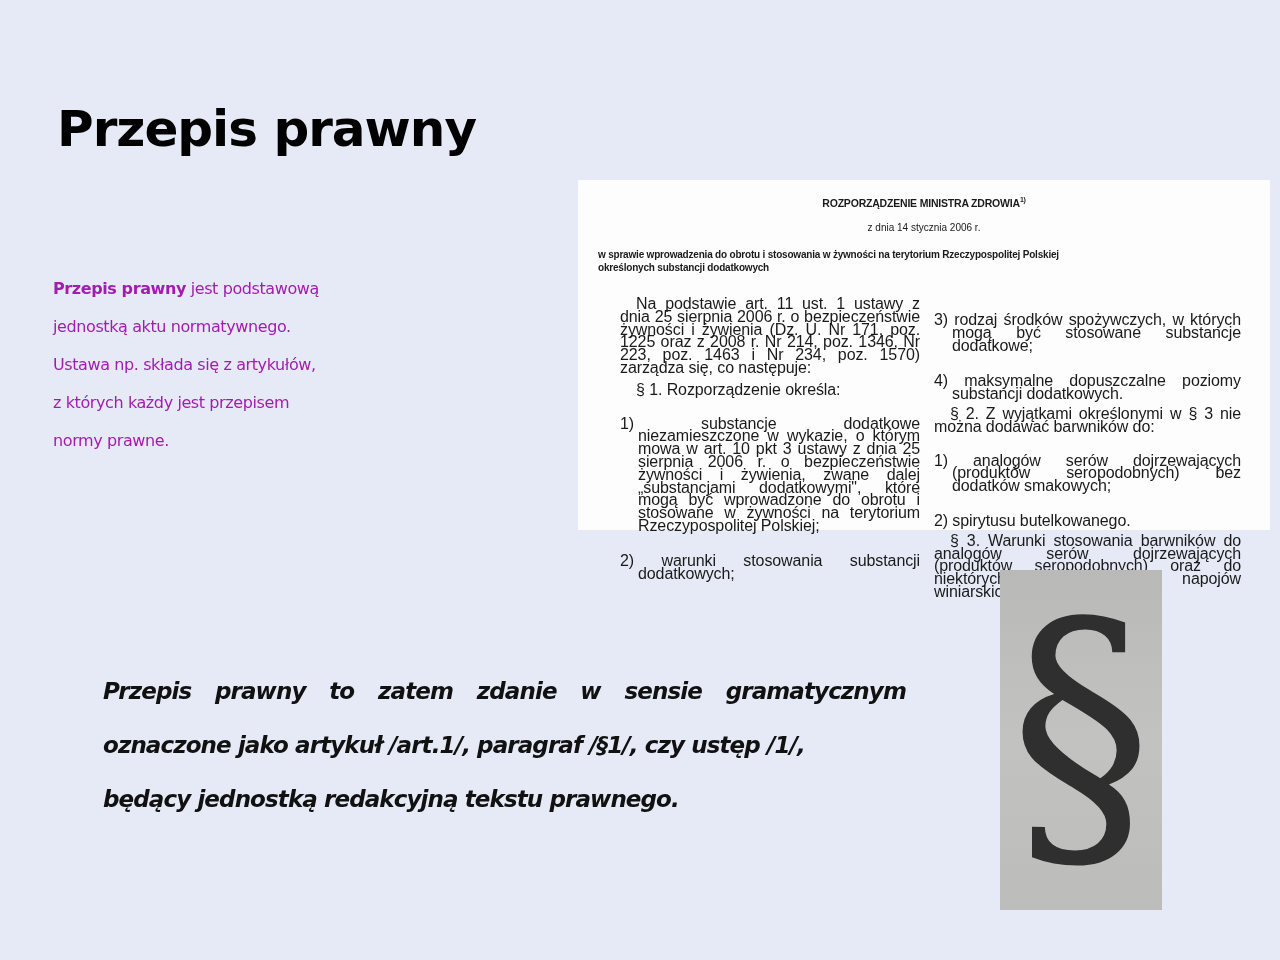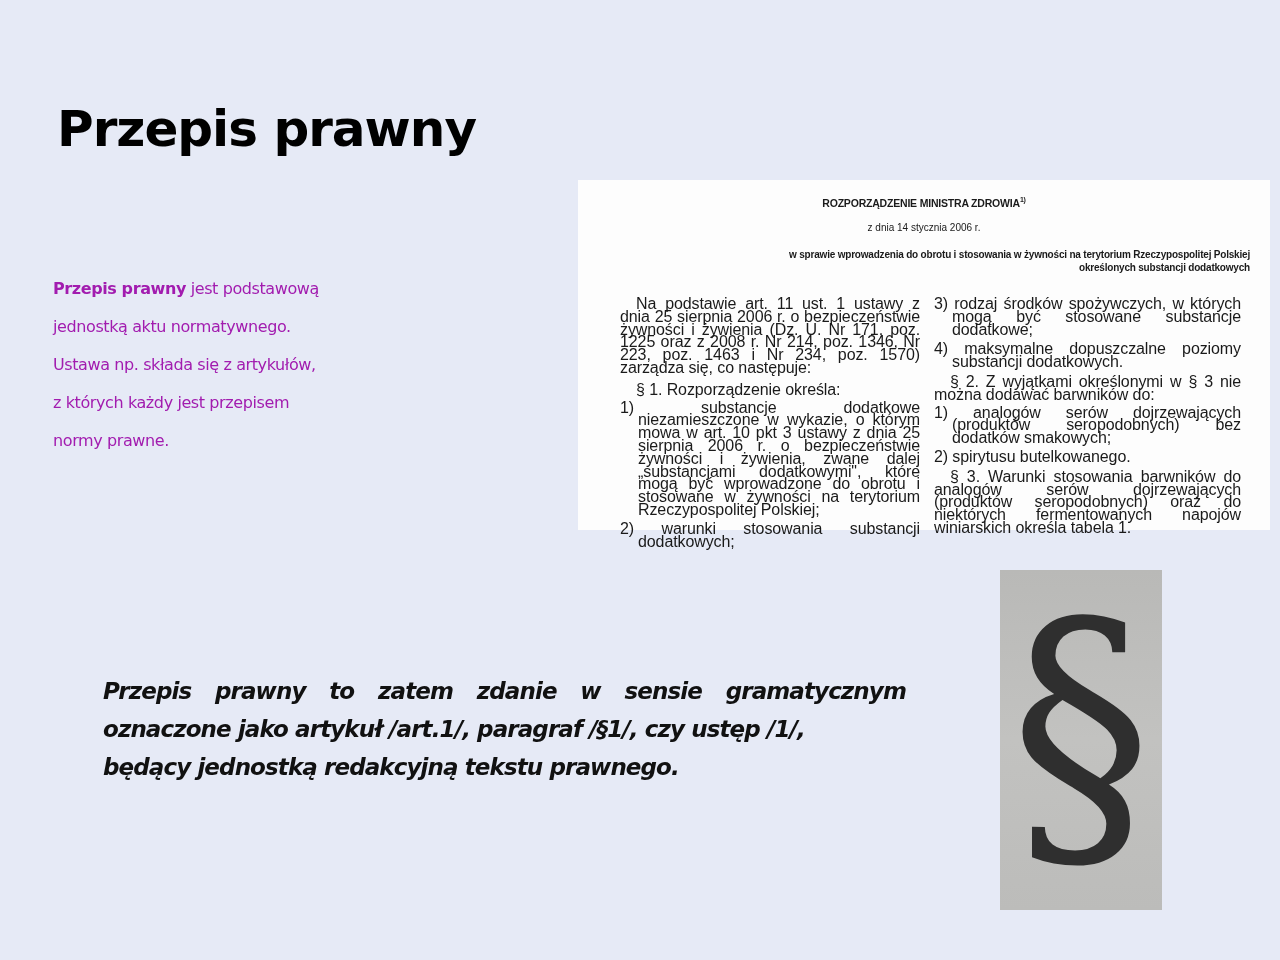--- a/index.html
+++ b/index.html
@@ -29,40 +29,40 @@
 
     .doc-image {
       position: absolute; left: 578px; top: 180px; width: 692px; height: 350px;
       background: #fdfdfd;
       font-family: "Liberation Sans", sans-serif;
       color: #1a1a1a;
     }
     .doc-title { position: absolute; top: 16px; left: 0; right: 0; font-size: 10.5px; font-weight: bold; text-align: center; letter-spacing: -0.2px; }
     .doc-title sup { font-size: 7px; }
     .doc-date { position: absolute; top: 42px; left: 0; right: 0; font-size: 10px; text-align: center; }
-    .doc-subject { position: absolute; top: 68px; left: 20px; right: 20px; font-size: 10px; font-weight: bold; text-align: right; line-height: 13px; letter-spacing: -0.2px; }
+    .doc-subject { position: absolute; top: 68px; left: 20px; right: 20px; font-size: 10px; font-weight: bold; text-align: left; line-height: 13px; letter-spacing: -0.2px; }
 
     .doc-col { position: absolute; top: 118px; font-size: 16px; line-height: 12.8px; letter-spacing: -0.1px; }
     .doc-col.left { left: 42px; width: 300px; }
     .doc-col.right { left: 356px; width: 307px; }
     .doc-col p { text-align: justify; }
     .doc-col .indent { text-indent: 16px; }
-    .doc-col .item { padding-left: 18px; text-indent: -18px; text-align: justify; }
+    .doc-col .item { padding-left: 18px; text-indent: -18px; text-align: justify; margin-top: 16px; }
     .doc-col .gap { height: 9px; }
     .doc-col .para-head { text-indent: 16px; }
 
     .lead-text {
       position: absolute; left: 103px; top: 672px; width: 803px;
       font-family: "DejaVu Sans", sans-serif;
       font-weight: bold; font-size: 23px; line-height: 38px; color: #111;
       letter-spacing: -0.9px;
       font-style: italic;
     }
     .lead-text .just { display: block; text-align: justify; text-align-last: justify; }
-    .lead-text .plain { display: block; white-space: nowrap; }
+    .lead-text .plain { display: block; white-space: nowrap; margin-top: 16px; }
 
     .section-image {
       position: absolute; left: 1000px; top: 570px; width: 162px; height: 340px;
       background: linear-gradient(180deg, #b9b9b7 0%, #c2c2c0 50%, #bcbcba 100%);
       overflow: hidden;
       display: flex; align-items: center; justify-content: center;
     }
     .section-image .glyph {
       font-family: "DejaVu Serif", serif;
       font-size: 300px; line-height: 1;

